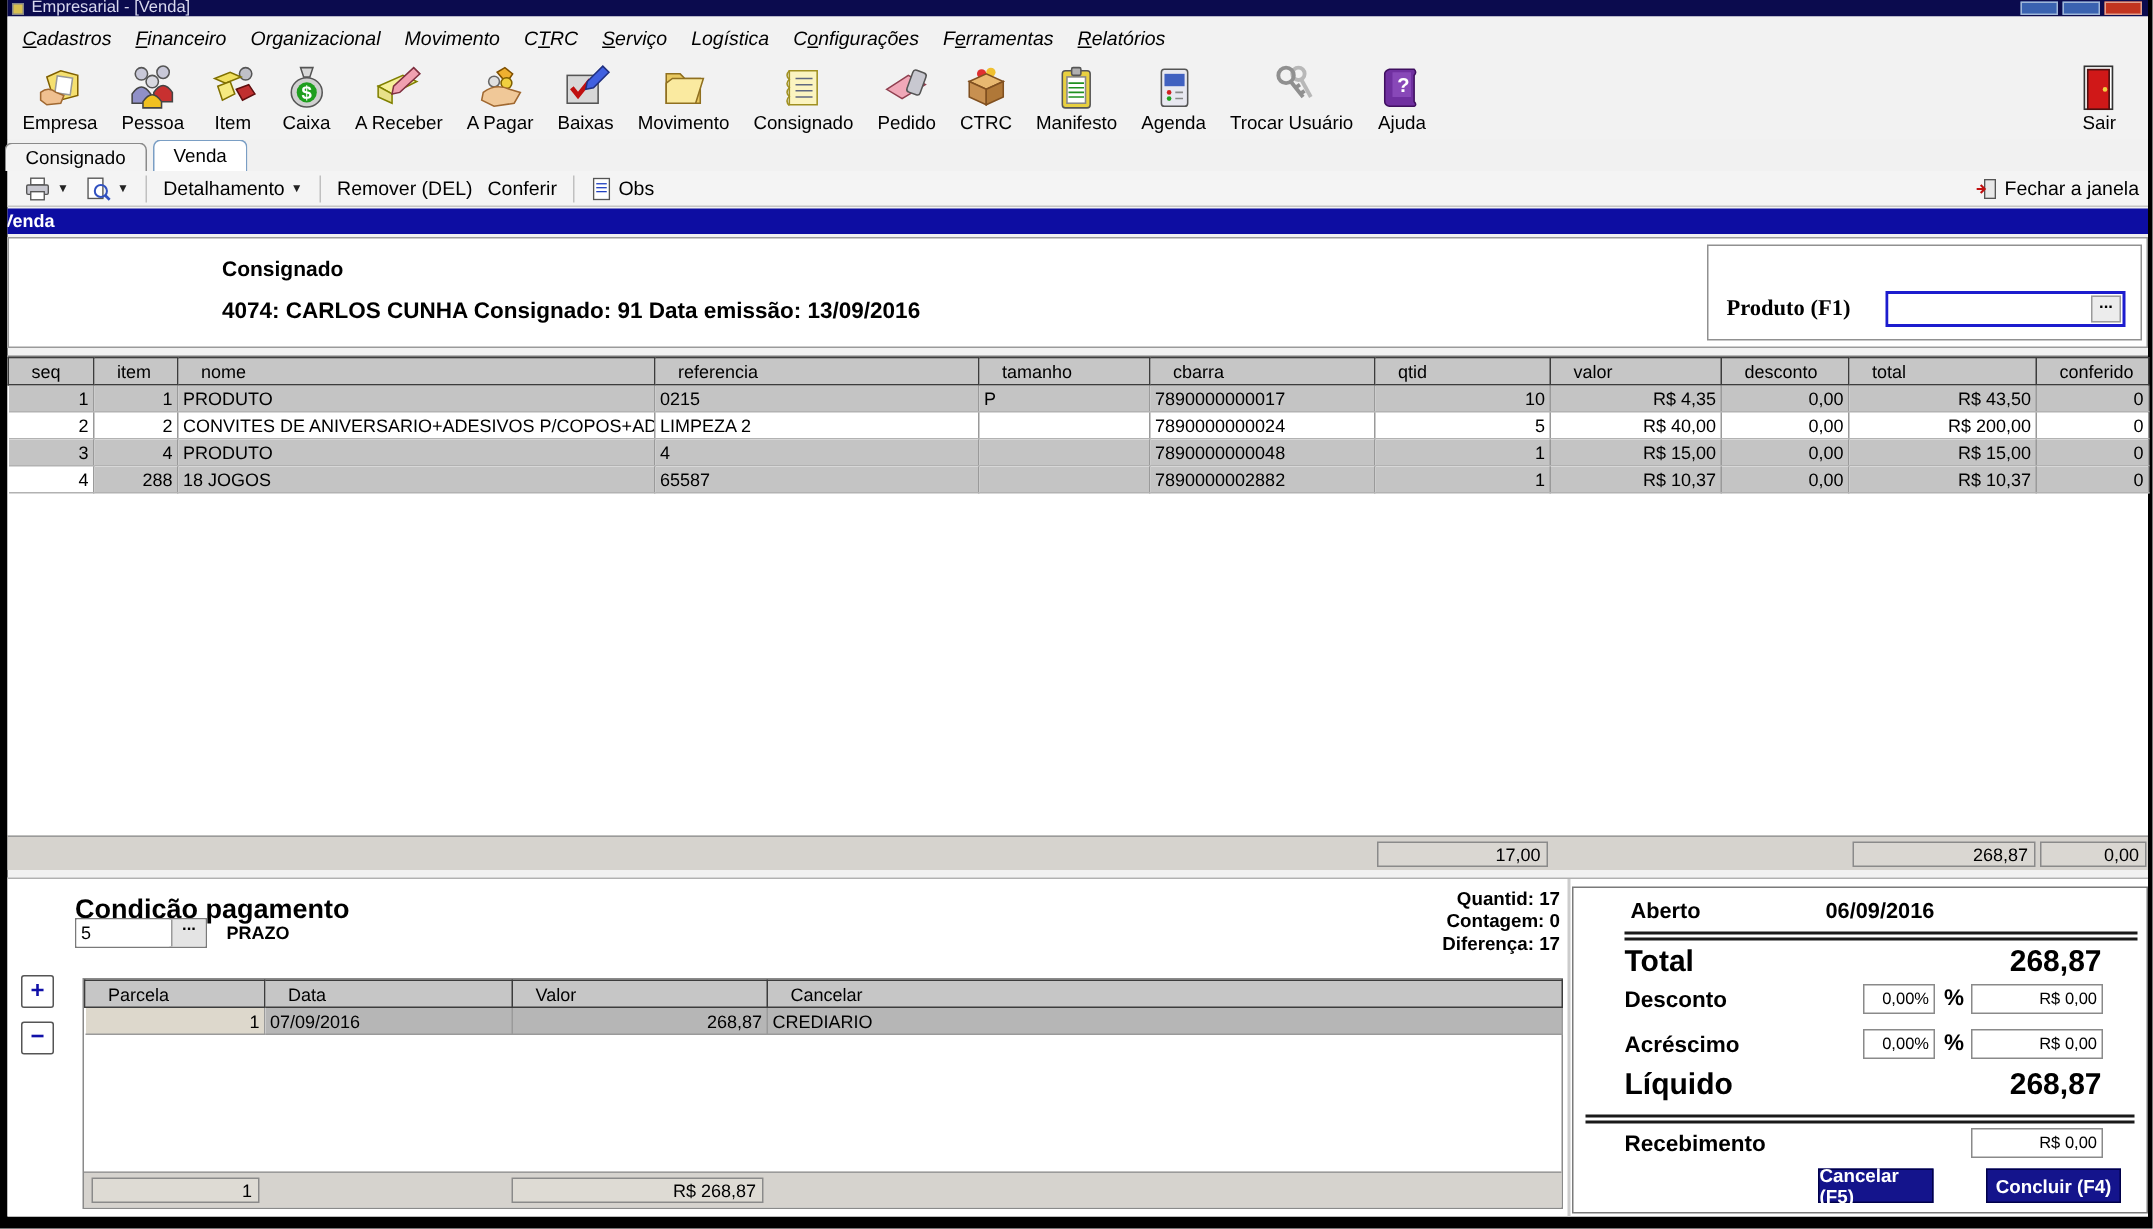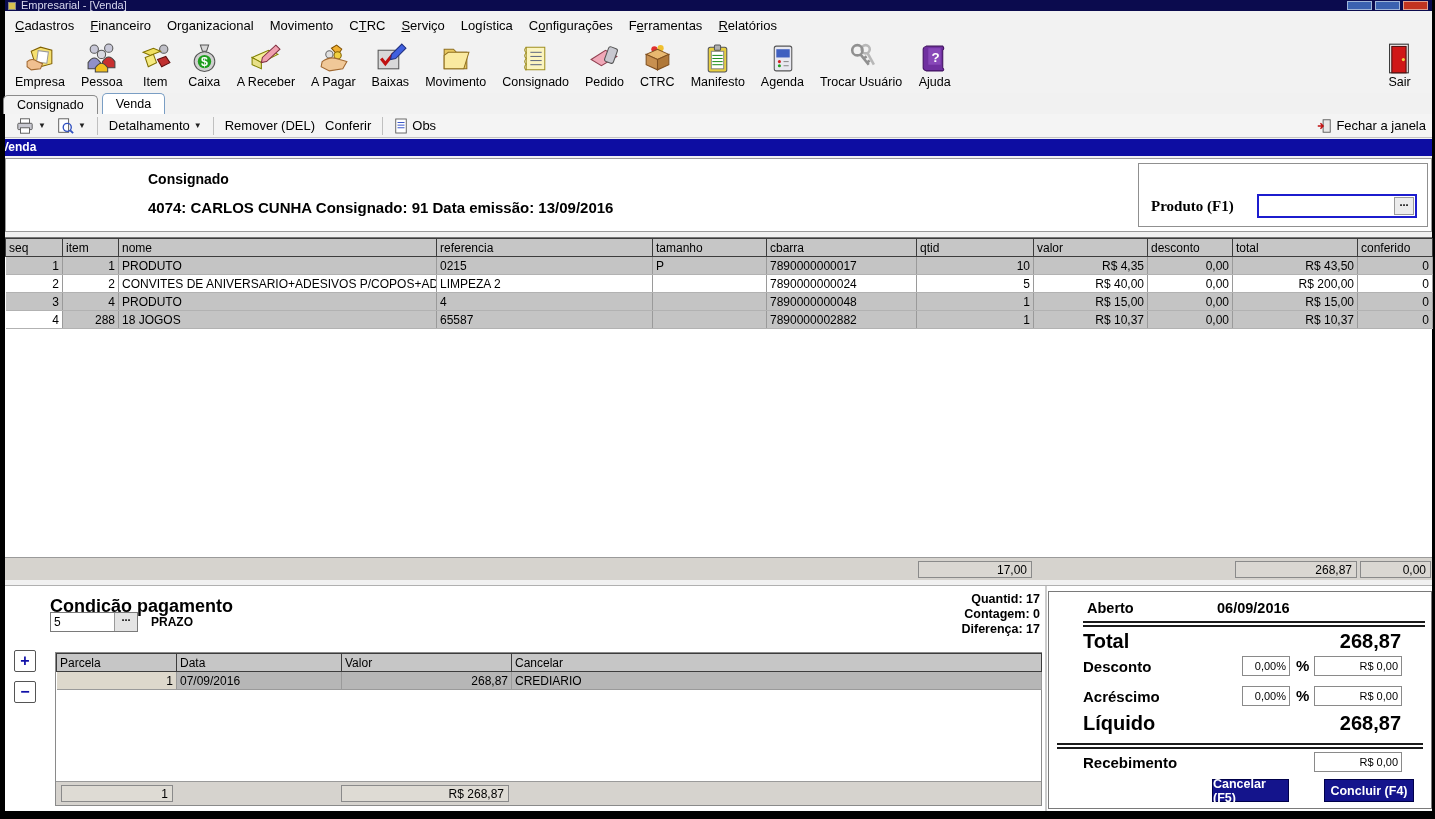--- a/index.html
+++ b/index.html
@@ -9,21 +9,21 @@
 
   
   .titlebar { position:absolute; left:0; right:0; top:0; height:11px; background:#0b0b4e; overflow:hidden; }
   .title-ico { position:absolute; left:3px; top:2px; width:8px; height:8px; background:#d8c050; border:1px solid #888; }
   .title-text { position:absolute; left:16px; top:-1px; color:#d8d8ee; font-size:11px; white-space:nowrap; }
   .win-btns { position:absolute; right:4px; top:1px; display:flex; gap:3px; }
   .win-btn { width:25px; height:9px; background:#3a62b0; border:1px solid #9fb6d8; }
   .win-btn.close { background:#c23420; border-color:#e0a090; }
 
   
-  .menubar { position:absolute; left:0; right:0; top:11px; height:29px; background:#f2f2f2; display:flex; align-items:center; padding-left:2px; font-size:13px; }
+  .menubar { position:absolute; left:0; right:0; top:11px; height:29px; background:#f2f2f2; display:flex; align-items:center; padding-left:2px; font-size:13px;font-style:italic; }
   .menu-item { padding:4px 8px; white-space:nowrap; }
 
   
   .toolbar { position:absolute; left:0; right:0; top:40px; height:53px; background:#f2f2f2; display:flex; align-items:flex-start; padding-left:2px; }
   .tb-btn { display:flex; flex-direction:column; align-items:center; padding:1px 8px 0; font-size:12.5px; white-space:nowrap; }
   .tb-ico { height:34px; display:flex; align-items:center; }
   .tb-ico svg { height:33px; width:33px; }
   .tb-exit { position:absolute; right:8px; top:0; }
 
   
@@ -57,21 +57,21 @@
   .doc-info { position:absolute; left:142px; top:40px; font-weight:bold; font-size:15px; white-space:nowrap; }
   .produto-box { position:absolute; right:3px; top:4px; width:290px; height:64px; border:1px solid #909090; background:#fff; }
   .produto-label { position:absolute; left:12px; top:34px; font-weight:bold; font-size:15px;font-family:Liberation Serif, serif; }
   .produto-input { position:absolute; left:118px; top:30px; width:160px; height:24px; border:2px solid #1c1cce; background:#fff; }
   .produto-input input { position:absolute; left:0; top:0; width:134px; height:20px; border:none; outline:none; font-size:12px; padding-left:3px; }
   .browse-btn { position:absolute; right:1px; top:1px; width:20px; height:18px; background:#ececec; border:1px solid #9a9a9a; font-size:11px; line-height:9px; text-align:center; font-weight:bold; }
 
   
   .items-area { position:absolute; left:0; right:0; top:237px; height:320px; background:#fff; border-top:1px solid #777; }
   table.grid { width:100%; border-collapse:collapse; table-layout:fixed; font-size:12px; }
-  table.grid th { background:#c6c6c6; border:1px solid #3c3c3c; font-weight:normal; text-align:left; padding:1px 3px; height:18px; overflow:hidden; white-space:nowrap; }
+  table.grid th { background:#c6c6c6; border:1px solid #3c3c3c; font-weight:normal; text-align:left; padding:1px 15px; height:18px; overflow:hidden; white-space:nowrap; }
   table.grid td { padding:1px 3px; height:18px; border-right:1px solid #9a9a9a; border-bottom:1px solid #b2b2b2; overflow:hidden; white-space:nowrap; background:#fff; }
   tr.grey td { background:#c4c4c4; }
   td.focuscell { background:#fff !important; }
   .num { text-align:right; }
 
   
   .totals-strip { position:absolute; left:0; right:0; top:557px; height:23px; background:#d6d3ce; border-top:1px solid #9a9a9a; }
   .tbox { position:absolute; top:3px; height:17px; border:1px solid #8a8a8a; background:#dad7d2; font-size:12px; text-align:right; padding:1px 4px 0; }
   .tbox-qtid { left:913px; width:114px; }
   .tbox-total { left:1230px; width:122px; }

